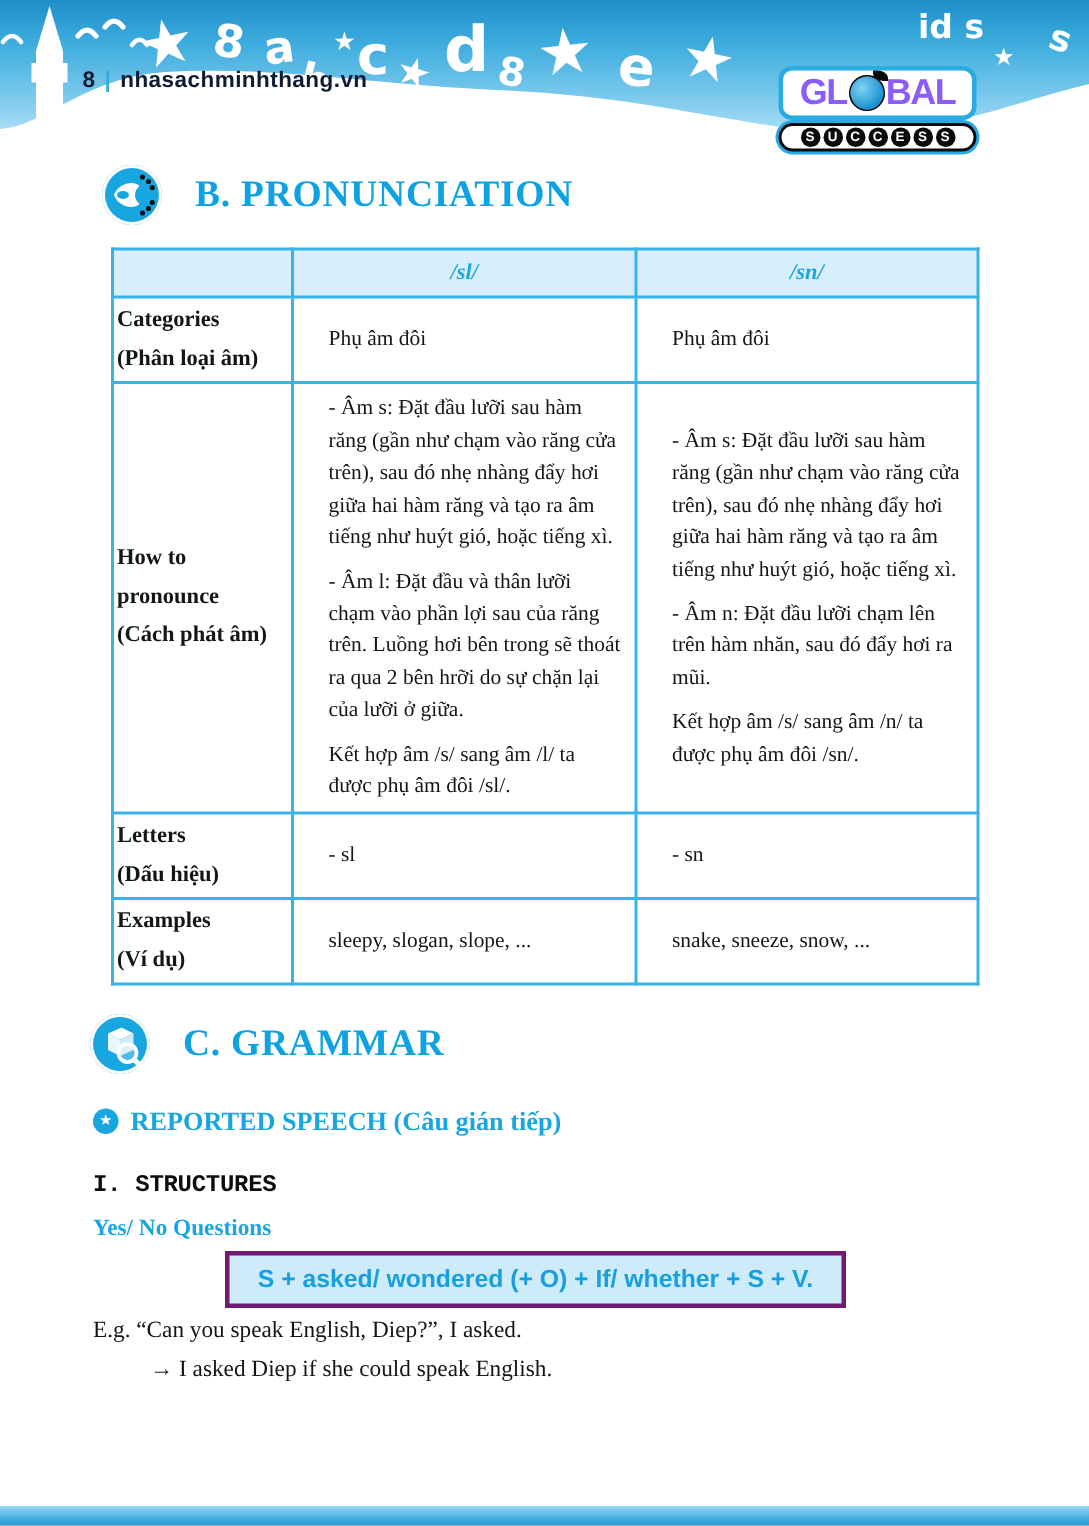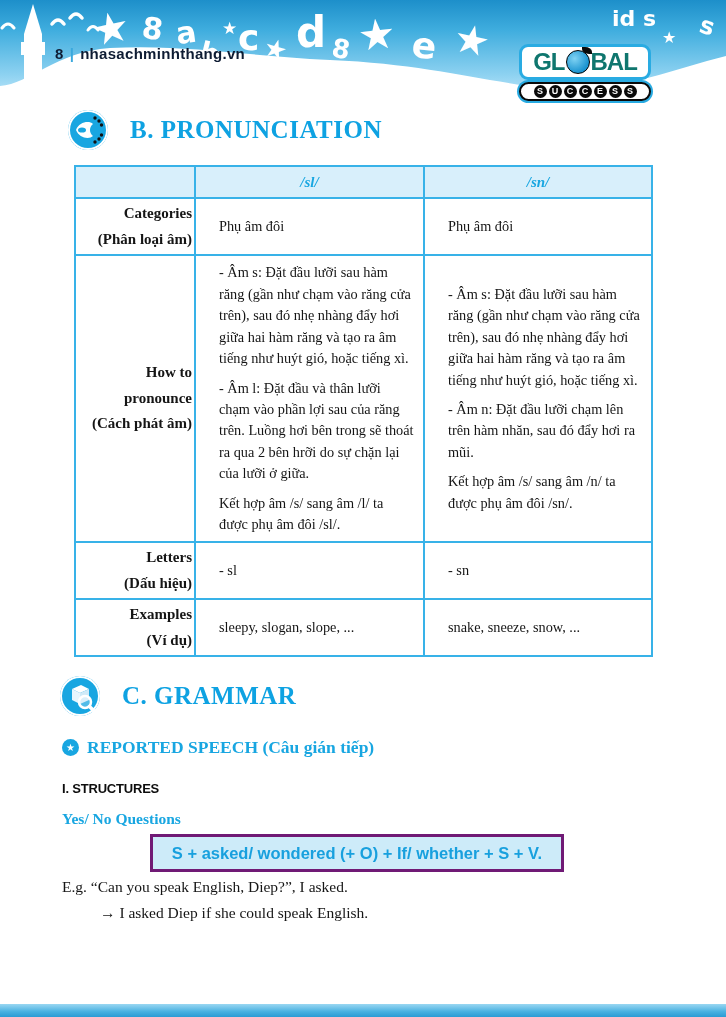--- a/index.html
+++ b/index.html
@@ -13,21 +13,21 @@
   .decor{position:absolute;color:#fff;font-family:"DejaVu Sans",sans-serif;font-weight:bold;line-height:1;}
   .pagenum{position:absolute;left:55px;top:45px;font-family:"Liberation Sans",sans-serif;
            font-weight:bold;font-size:15px;color:#0e1c33;letter-spacing:.3px;}
   .pagenum .sep{color:#3aa9dd;margin:0 6px;}
 
   
   .logo{position:absolute;left:519px;top:44px;width:132px;text-align:center;}
   .logo .l1{display:flex;align-items:center;justify-content:center;background:#fff;
             border:3px solid #29abe2;border-radius:9px;padding:1px 4px;}
   .logo .l1 span{font-family:"Liberation Sans",sans-serif;font-weight:900;font-size:24px;
-                 color:#0f766e;letter-spacing:-1px;}
+                 color:#8b5cf6;letter-spacing:-1px;}
   .globe{width:22px;height:22px;border-radius:50%;margin:0 1px;flex:0 0 auto;
          background:radial-gradient(circle at 35% 35%,#7fd2f3,#1a93d0 70%);
          border:1.5px solid #000;position:relative;}
   .globe:after{content:"";position:absolute;right:-3px;top:-4px;width:10px;height:7px;
          background:#0a0a0a;border-radius:0 70% 0 70%;}
   .logo .l2{display:flex;justify-content:center;gap:2px;background:#fff;border:2px solid #0a0a0a;
             border-radius:11px;padding:1px 3px;margin-top:2px;box-shadow:0 0 0 2px #29abe2;}
   .logo .l2 b{width:13px;height:13px;border-radius:50%;background:#0a0a0a;color:#fff;
               font-family:"Liberation Sans",sans-serif;font-size:9px;line-height:13px;display:block;}
 
@@ -38,33 +38,33 @@
   .icirc{width:40px;height:40px;border-radius:50%;background:#18a6e1;position:relative;flex:0 0 auto;
          box-shadow:0 0 0 2px #fff inset;}
   .icirc svg{position:absolute;left:0;top:0;}
 
   
   table.pron{position:absolute;left:74px;top:165px;width:577px;border-collapse:collapse;
              table-layout:fixed;}
   table.pron td,table.pron th{border:2px solid #38b2e8;vertical-align:middle;}
   table.pron th{background:#d8effb;height:28px;color:#18a6e1;font-size:15px;
                 font-style:italic;font-weight:bold;font-family:"Liberation Serif",serif;}
-  td.lbl{text-align:right;font-weight:bold;font-size:15px;line-height:1.7;padding:2px;}
+  td.lbl{text-align:left;font-weight:bold;font-size:15px;line-height:1.7;padding:2px;}
   td.cnt{vertical-align:top;padding:5px 8px 4px 23px;font-weight:normal;font-size:14.3px;line-height:1.5;}
   td.cnt p{margin:0 0 8px 0;}
   td.cnt p:last-child{margin-bottom:0;}
 
   
   .topic{position:absolute;left:62px;top:737px;display:flex;align-items:center;}
   .starbul{width:17px;height:17px;border-radius:50%;background:#18a6e1;color:#fff;
            font-size:10px;line-height:17px;text-align:center;margin-right:8px;flex:0 0 auto;
            font-family:"DejaVu Sans",sans-serif;}
   .topic span{color:#18a6e1;font-weight:bold;font-size:17.5px;font-family:"Liberation Serif",serif;}
-  .structures{position:absolute;left:62px;top:781px;font-family:Liberation Sans, sans-serif;
-              font-weight:bold;font-size:13px;color:#0d0d0d;letter-spacing:-0.2px;}
+  .structures{position:absolute;left:62px;top:781px;font-family:Liberation Mono, monospace;
+              font-weight:bold;font-size:16px;color:#0d0d0d;letter-spacing:-0.2px;}
   .yesno{position:absolute;left:62px;top:810px;color:#18a6e1;font-weight:bold;font-size:15.5px;}
   .formula{position:absolute;left:150px;top:834px;width:408px;height:32px;background:#cdebf9;
            border:3px solid #701a75;display:flex;align-items:center;justify-content:center;
            font-family:"Liberation Sans",sans-serif;font-weight:bold;font-size:16.5px;color:#18a0de;}
   .eg1{position:absolute;left:62px;top:878px;font-size:15.5px;}
   .eg2{position:absolute;left:100px;top:904px;font-size:15.5px;}
 
   
   .ftr{position:absolute;left:0;bottom:0;width:726px;height:13px;
        background:linear-gradient(180deg,#9ad7f2 0%,#47b0e0 60%,#2b9bd4 100%);}

